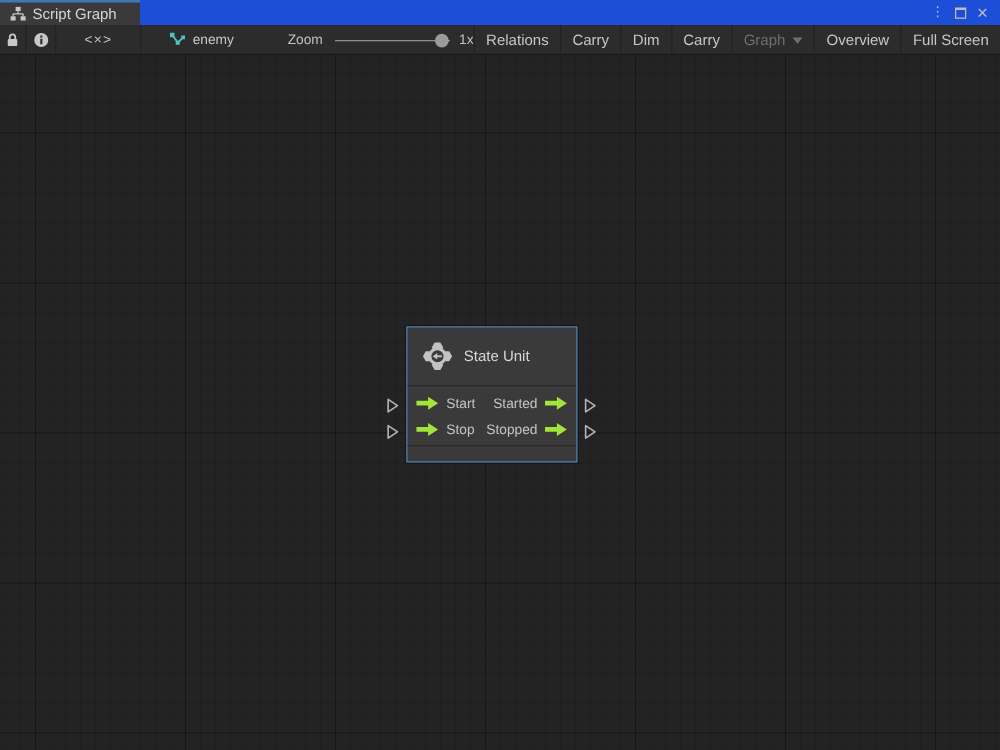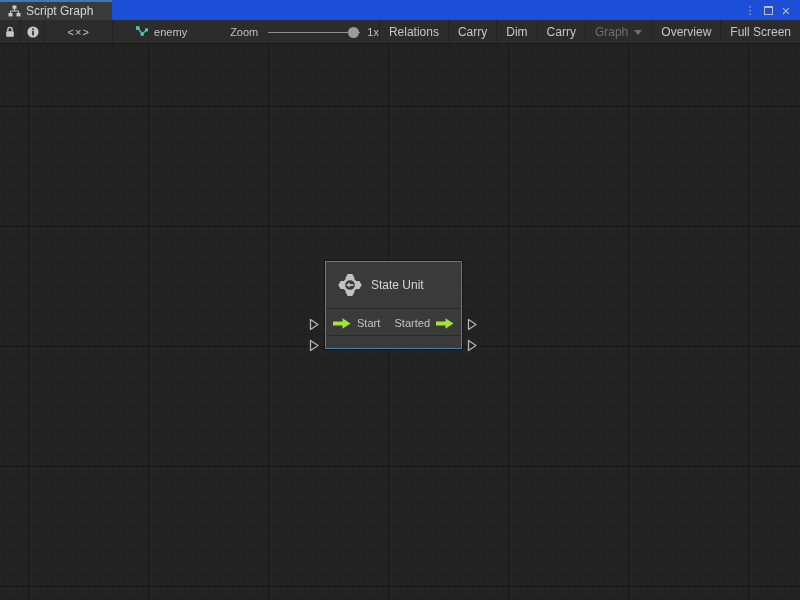--- a/index.html
+++ b/index.html
@@ -79,21 +79,21 @@
     background:#3a3a3a; border:1px solid #4b7fae;
     box-shadow:0 0 0 1px rgba(0,0,0,0.35);
   }
   .node-header {
     height:47px; display:flex; align-items:center; gap:9px;
     padding:17px 12px; border-bottom:1px solid #292929;
   }
   .node-title { font-size:12px; color:#d6d6d6; }
   .node-body { padding:3px 0 2px; border-bottom:1px solid #292929; }
   .port-row { height:21px; display:flex; align-items:center; justify-content:space-between; padding:0 7px; }
-  .port { display:flex; align-items:flex-end; gap:6px; font-size:11px; color:#c4c4c4; }
+  .port { display:flex; align-items:flex-start; gap:6px; font-size:11px; color:#c4c4c4; }
   .node-footer { height:12px; }
   .tri { position:absolute; width:11px; height:13px; }
   .tri.l { left:-17px; }
   .tri.r { right:-17px; }
   .tri.row1 { top:56px; }
   .tri.row2 { top:77px; }
 </style>
 </head>
 <body>
 
@@ -224,18 +224,32 @@
           </svg>
           <span>Start</span>
         </div>
         <div class="port">
           <span>Started</span>
           <svg width="18" height="11" viewBox="0 0 18 11">
             <path d="M0 3.6 H9.5 V0.3 L17.5 5.5 L9.5 10.7 V7.4 H0 Z" fill="#a2e43a"></path>
           </svg>
         </div>
       </div>
+      <div class="port-row">
+        <div class="port">
+          <svg width="18" height="11" viewBox="0 0 18 11">
+            <path d="M0 3.6 H9.5 V0.3 L17.5 5.5 L9.5 10.7 V7.4 H0 Z" fill="#a2e43a"></path>
+          </svg>
+          <span>Stop</span>
+        </div>
+        <div class="port">
+          <span>Stopped</span>
+          <svg width="18" height="11" viewBox="0 0 18 11">
+            <path d="M0 3.6 H9.5 V0.3 L17.5 5.5 L9.5 10.7 V7.4 H0 Z" fill="#a2e43a"></path>
+          </svg>
+        </div>
+      </div>
     </div>
 
     <div class="node-footer"></div>
   </div>
 
 </div>
 
 </body></html>

